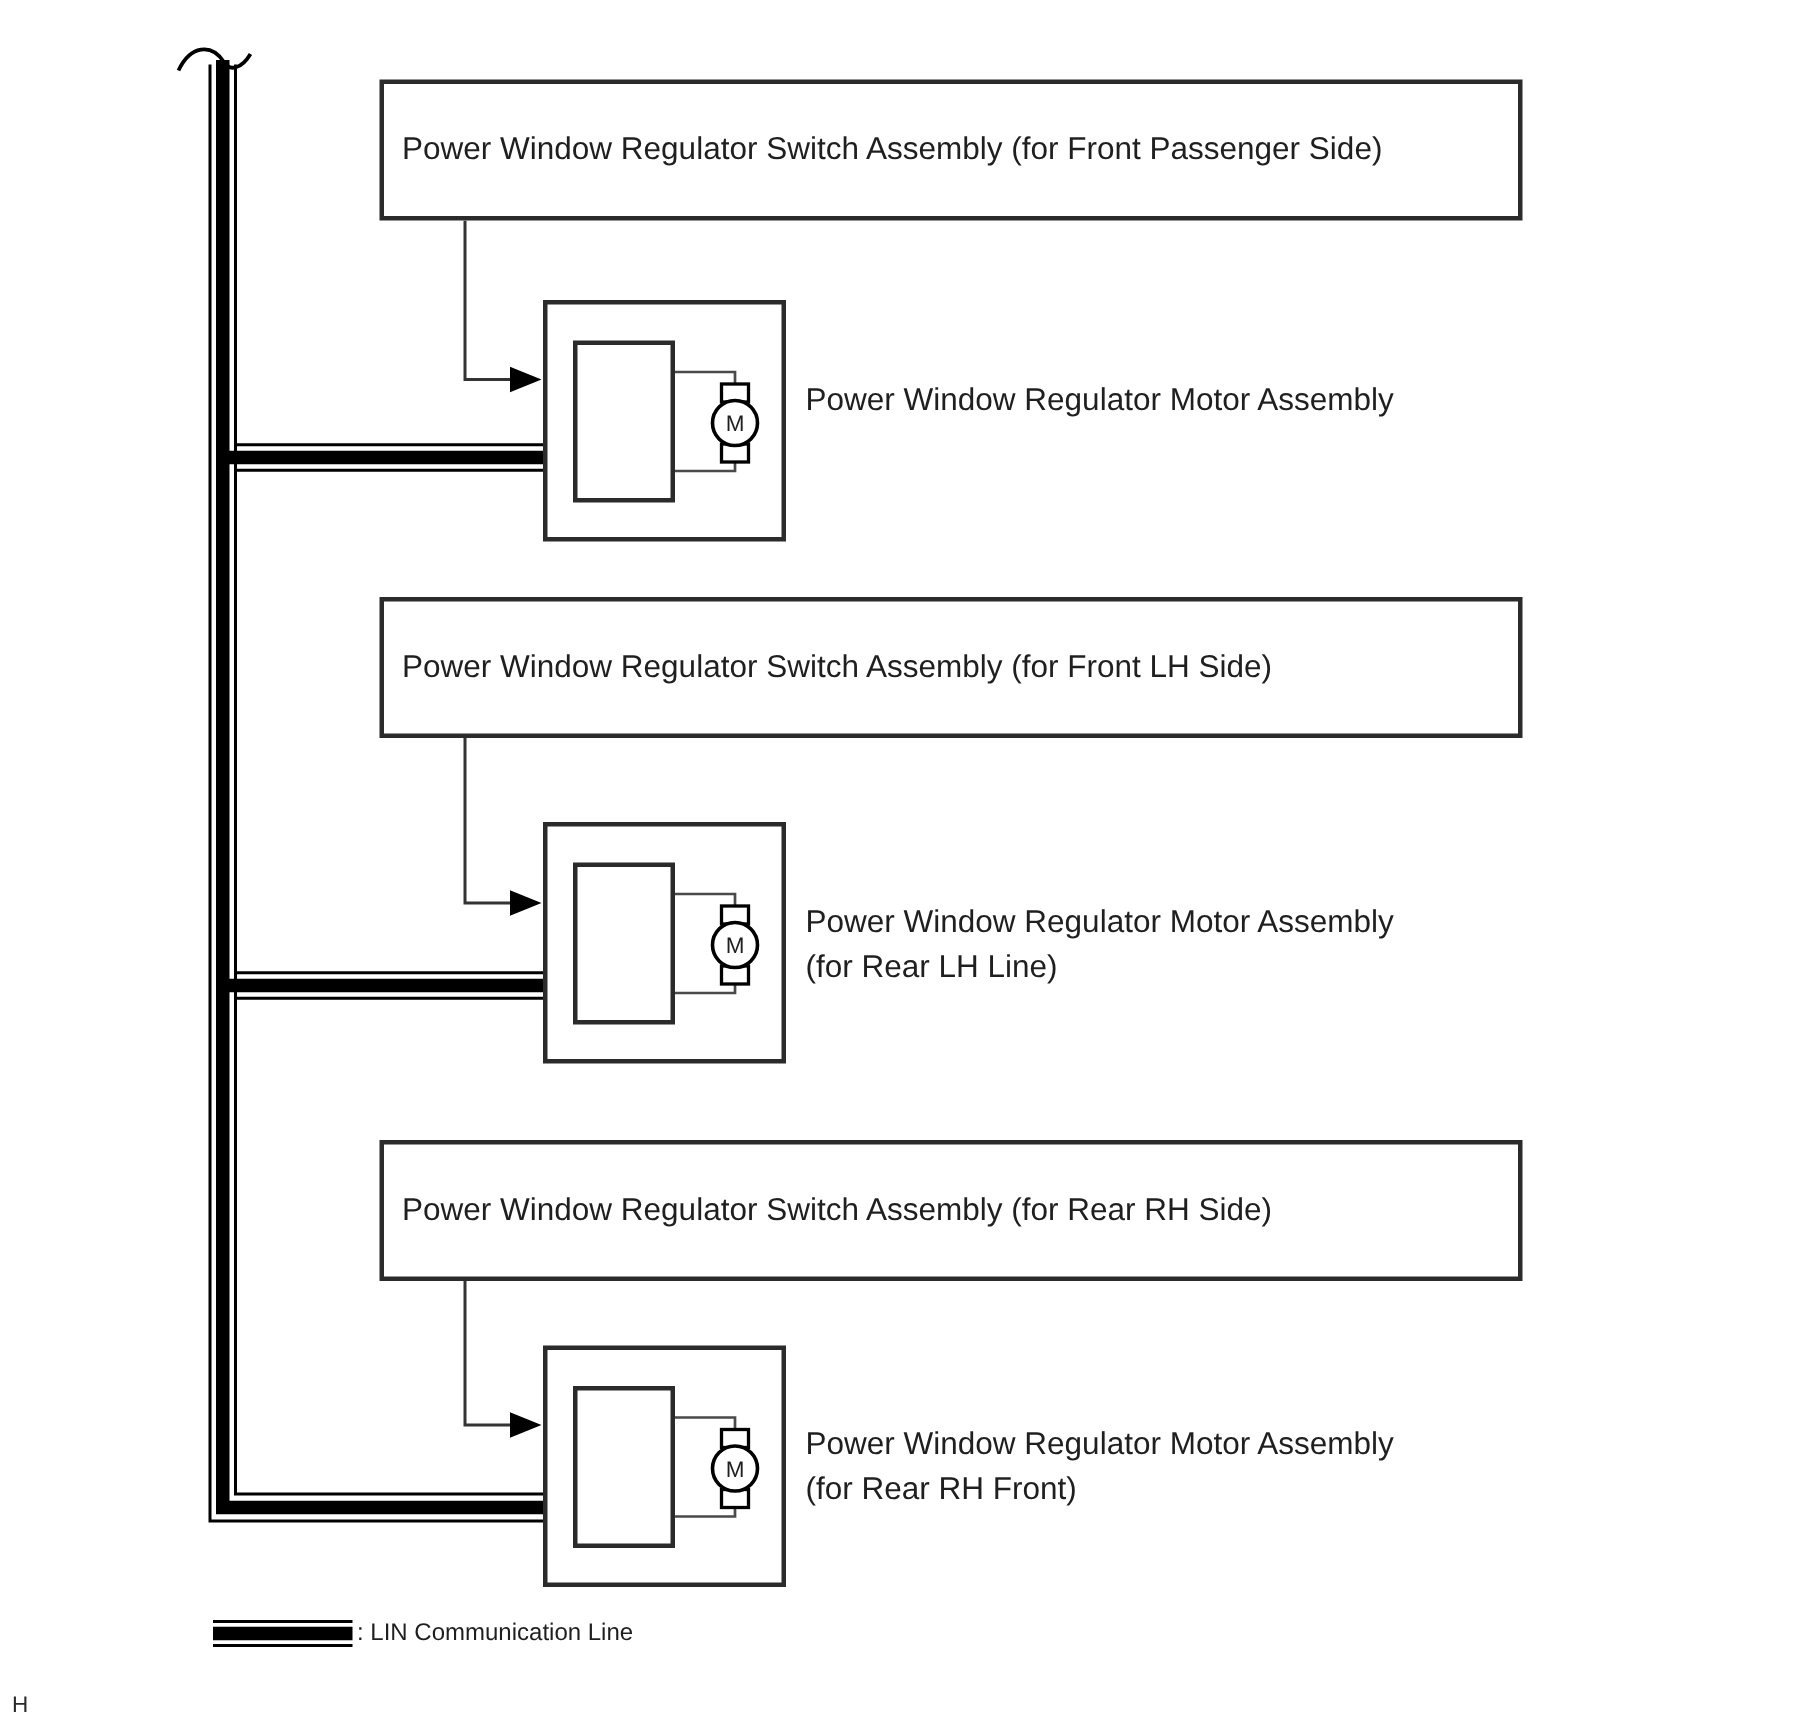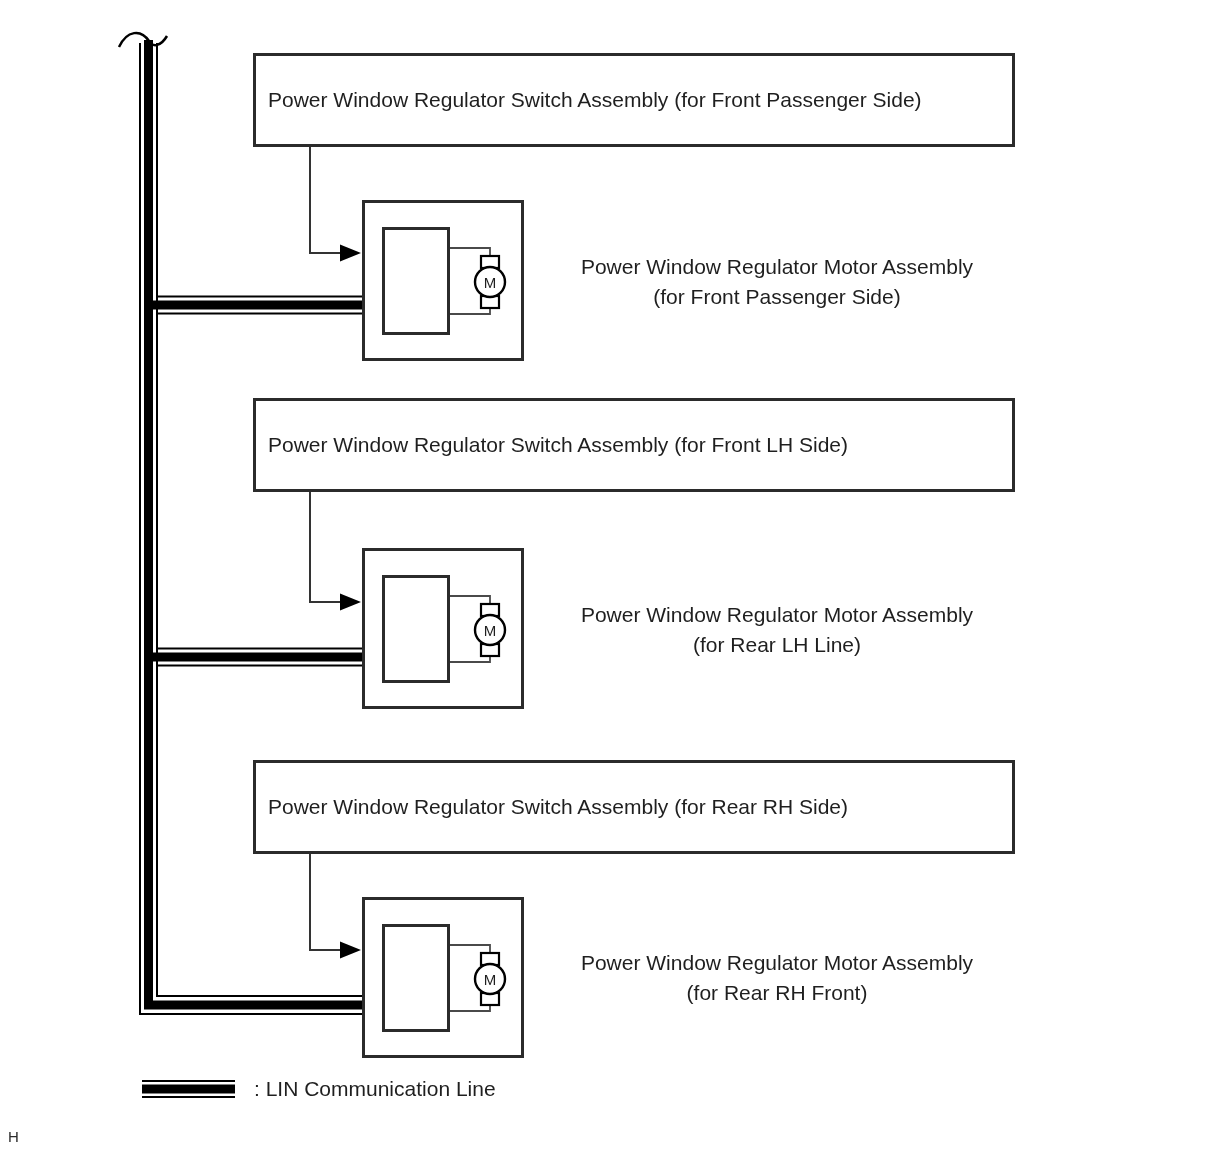--- a/index.html
+++ b/index.html
@@ -56,27 +56,26 @@
     left: 0; top: 0;
     width: 156px; height: 155px;
   }
   .motor-label {
     position: absolute;
     left: 537px;
     width: 480px;
     font-size: 21px;
     line-height: 30px;
     white-space: nowrap;
-    text-align: center;
   }
   .legend-label {
     position: absolute;
-    left: 254px;
+    left: 238px;
     top: 1076px;
-    font-size: 21px;
+    font-size: 16px;
     line-height: 26px;
     white-space: nowrap;
   }
   .page-marker {
     position: absolute;
     left: 8px;
     top: 1128px;
     font-size: 15px;
     line-height: 18px;
     color: #2b2b2b;
@@ -146,21 +145,20 @@
       <path d="M 85 111 H 125 V 105" fill="none" stroke="#4a4a4a" stroke-width="1.8"></path>
       <rect x="116" y="53" width="18" height="12" fill="#ffffff" stroke="#000000" stroke-width="2.2"></rect>
       <rect x="116" y="93" width="18" height="12" fill="#ffffff" stroke="#000000" stroke-width="2.2"></rect>
       <circle cx="125" cy="79" r="15" fill="#ffffff" stroke="#000000" stroke-width="2.4"></circle>
       <text x="125" y="84.5" text-anchor="middle" font-size="15" fill="#1f1f1f">M</text>
     </svg>
     <div class="motor-inner"></div>
   </div>
   <div class="motor-label" style="top:252px">
     <div>Power Window Regulator Motor Assembly</div>
-    <div>(for Front Passenger Side)</div>
   </div>
 
   <div class="motor-box" style="top:548px">
     <svg class="motor-svg" viewBox="0 0 156 155" xmlns="http://www.w3.org/2000/svg">
       <path d="M 85 45 H 125 V 53" fill="none" stroke="#4a4a4a" stroke-width="1.8"></path>
       <path d="M 85 111 H 125 V 105" fill="none" stroke="#4a4a4a" stroke-width="1.8"></path>
       <rect x="116" y="53" width="18" height="12" fill="#ffffff" stroke="#000000" stroke-width="2.2"></rect>
       <rect x="116" y="93" width="18" height="12" fill="#ffffff" stroke="#000000" stroke-width="2.2"></rect>
       <circle cx="125" cy="79" r="15" fill="#ffffff" stroke="#000000" stroke-width="2.4"></circle>
       <text x="125" y="84.5" text-anchor="middle" font-size="15" fill="#1f1f1f">M</text>

